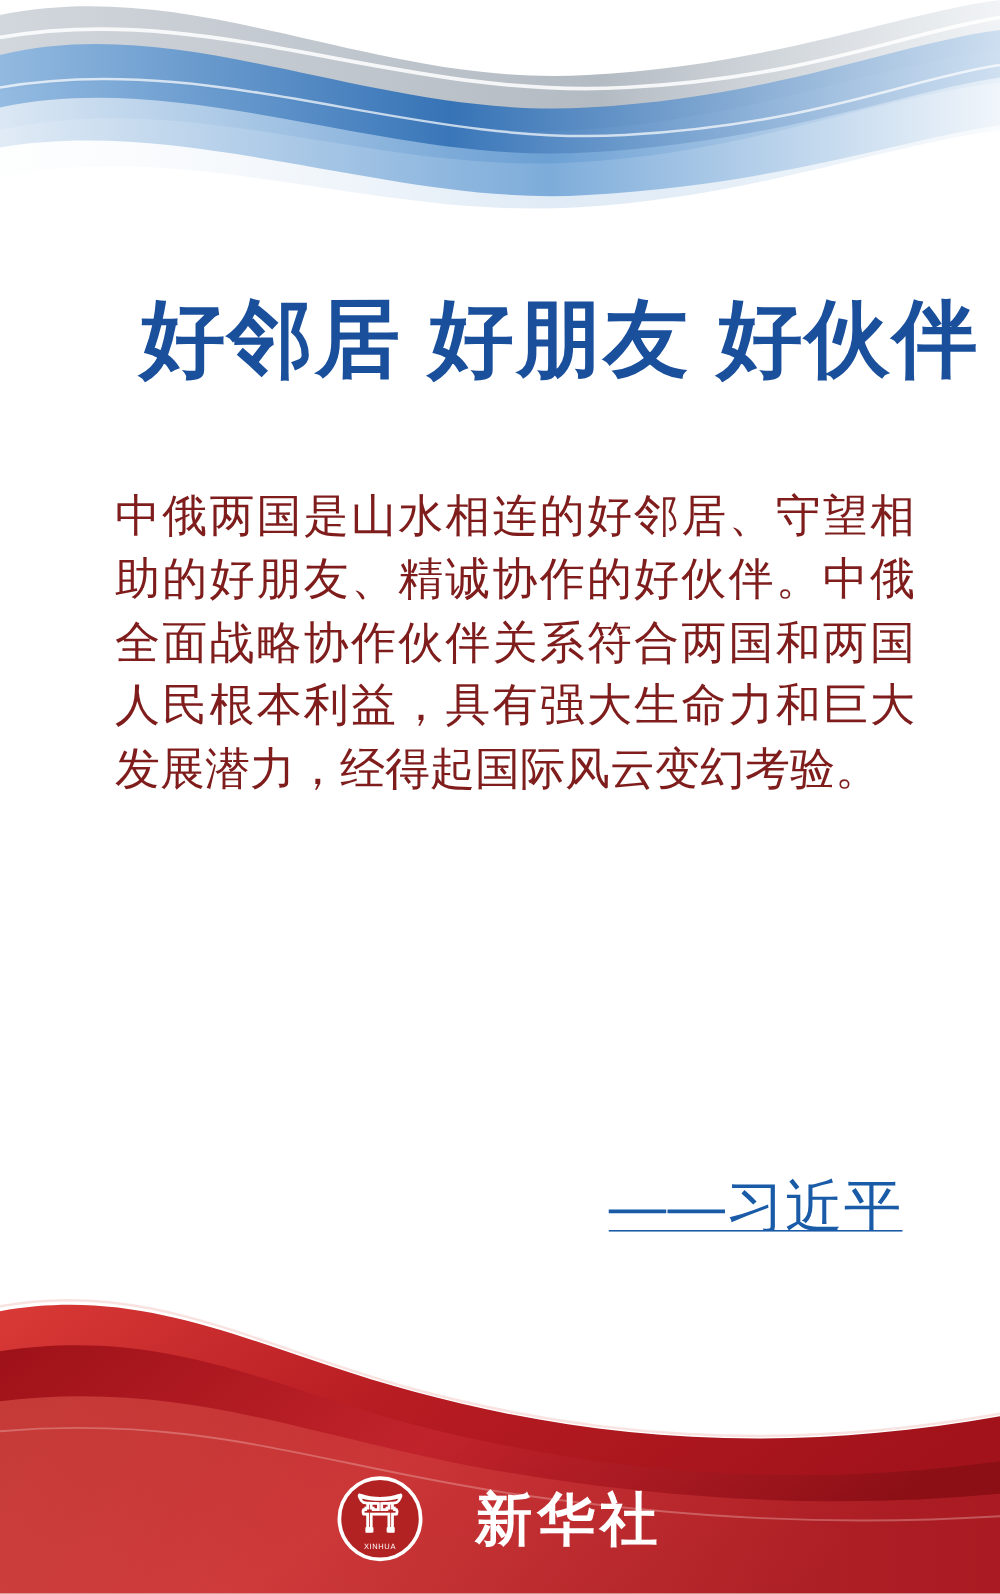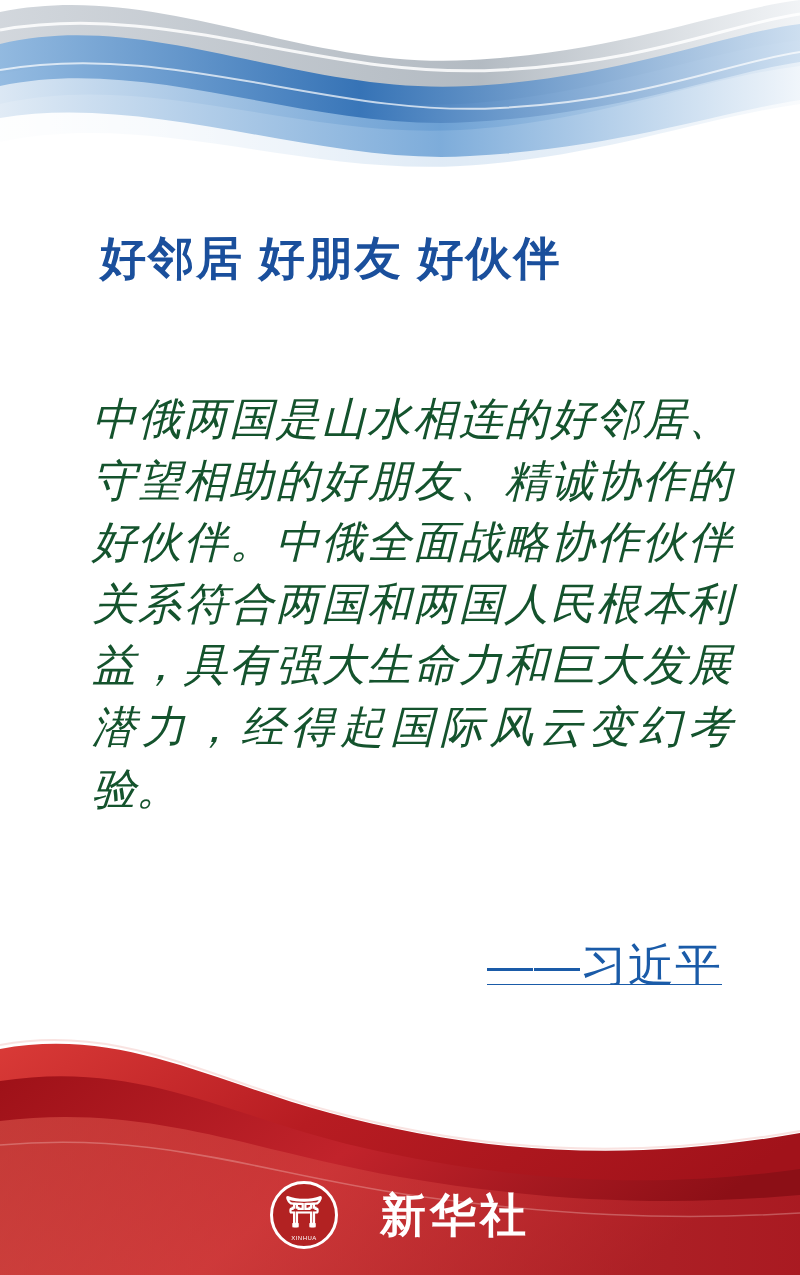--- a/index.html
+++ b/index.html
@@ -48,43 +48,42 @@
   .content {
     position: absolute;
     left: 0;
     top: 0;
     width: 800px;
     height: 1275px;
   }
 
   .headline {
     position: absolute;
-    left: 100px;
+    left: 112px;
     top: 232px;
     width: 620px;
-    font-size: 46px;
+    font-size: 68px;
     font-weight: bold;
     color: #1a4f9c;
     letter-spacing: 2px;
     line-height: 1.15;
     white-space: nowrap;
   }
 
   .quote {
     position: absolute;
     left: 92px;
     top: 388px;
     width: 640px;
-    font-size: 44px;
+    font-size: 36px;
     line-height: 1.40;
-    color: #14532d;
+    color: #7f1d1d;
     text-align: justify;
     text-justify: inter-ideograph;
     font-weight: 500;
-    font-style: italic;
   }
 
   .attribution {
     position: absolute;
     right: 78px;
     top: 935px;
     font-size: 46px;
     color: #1a5ba8;
     letter-spacing: 1px;
     white-space: nowrap;

